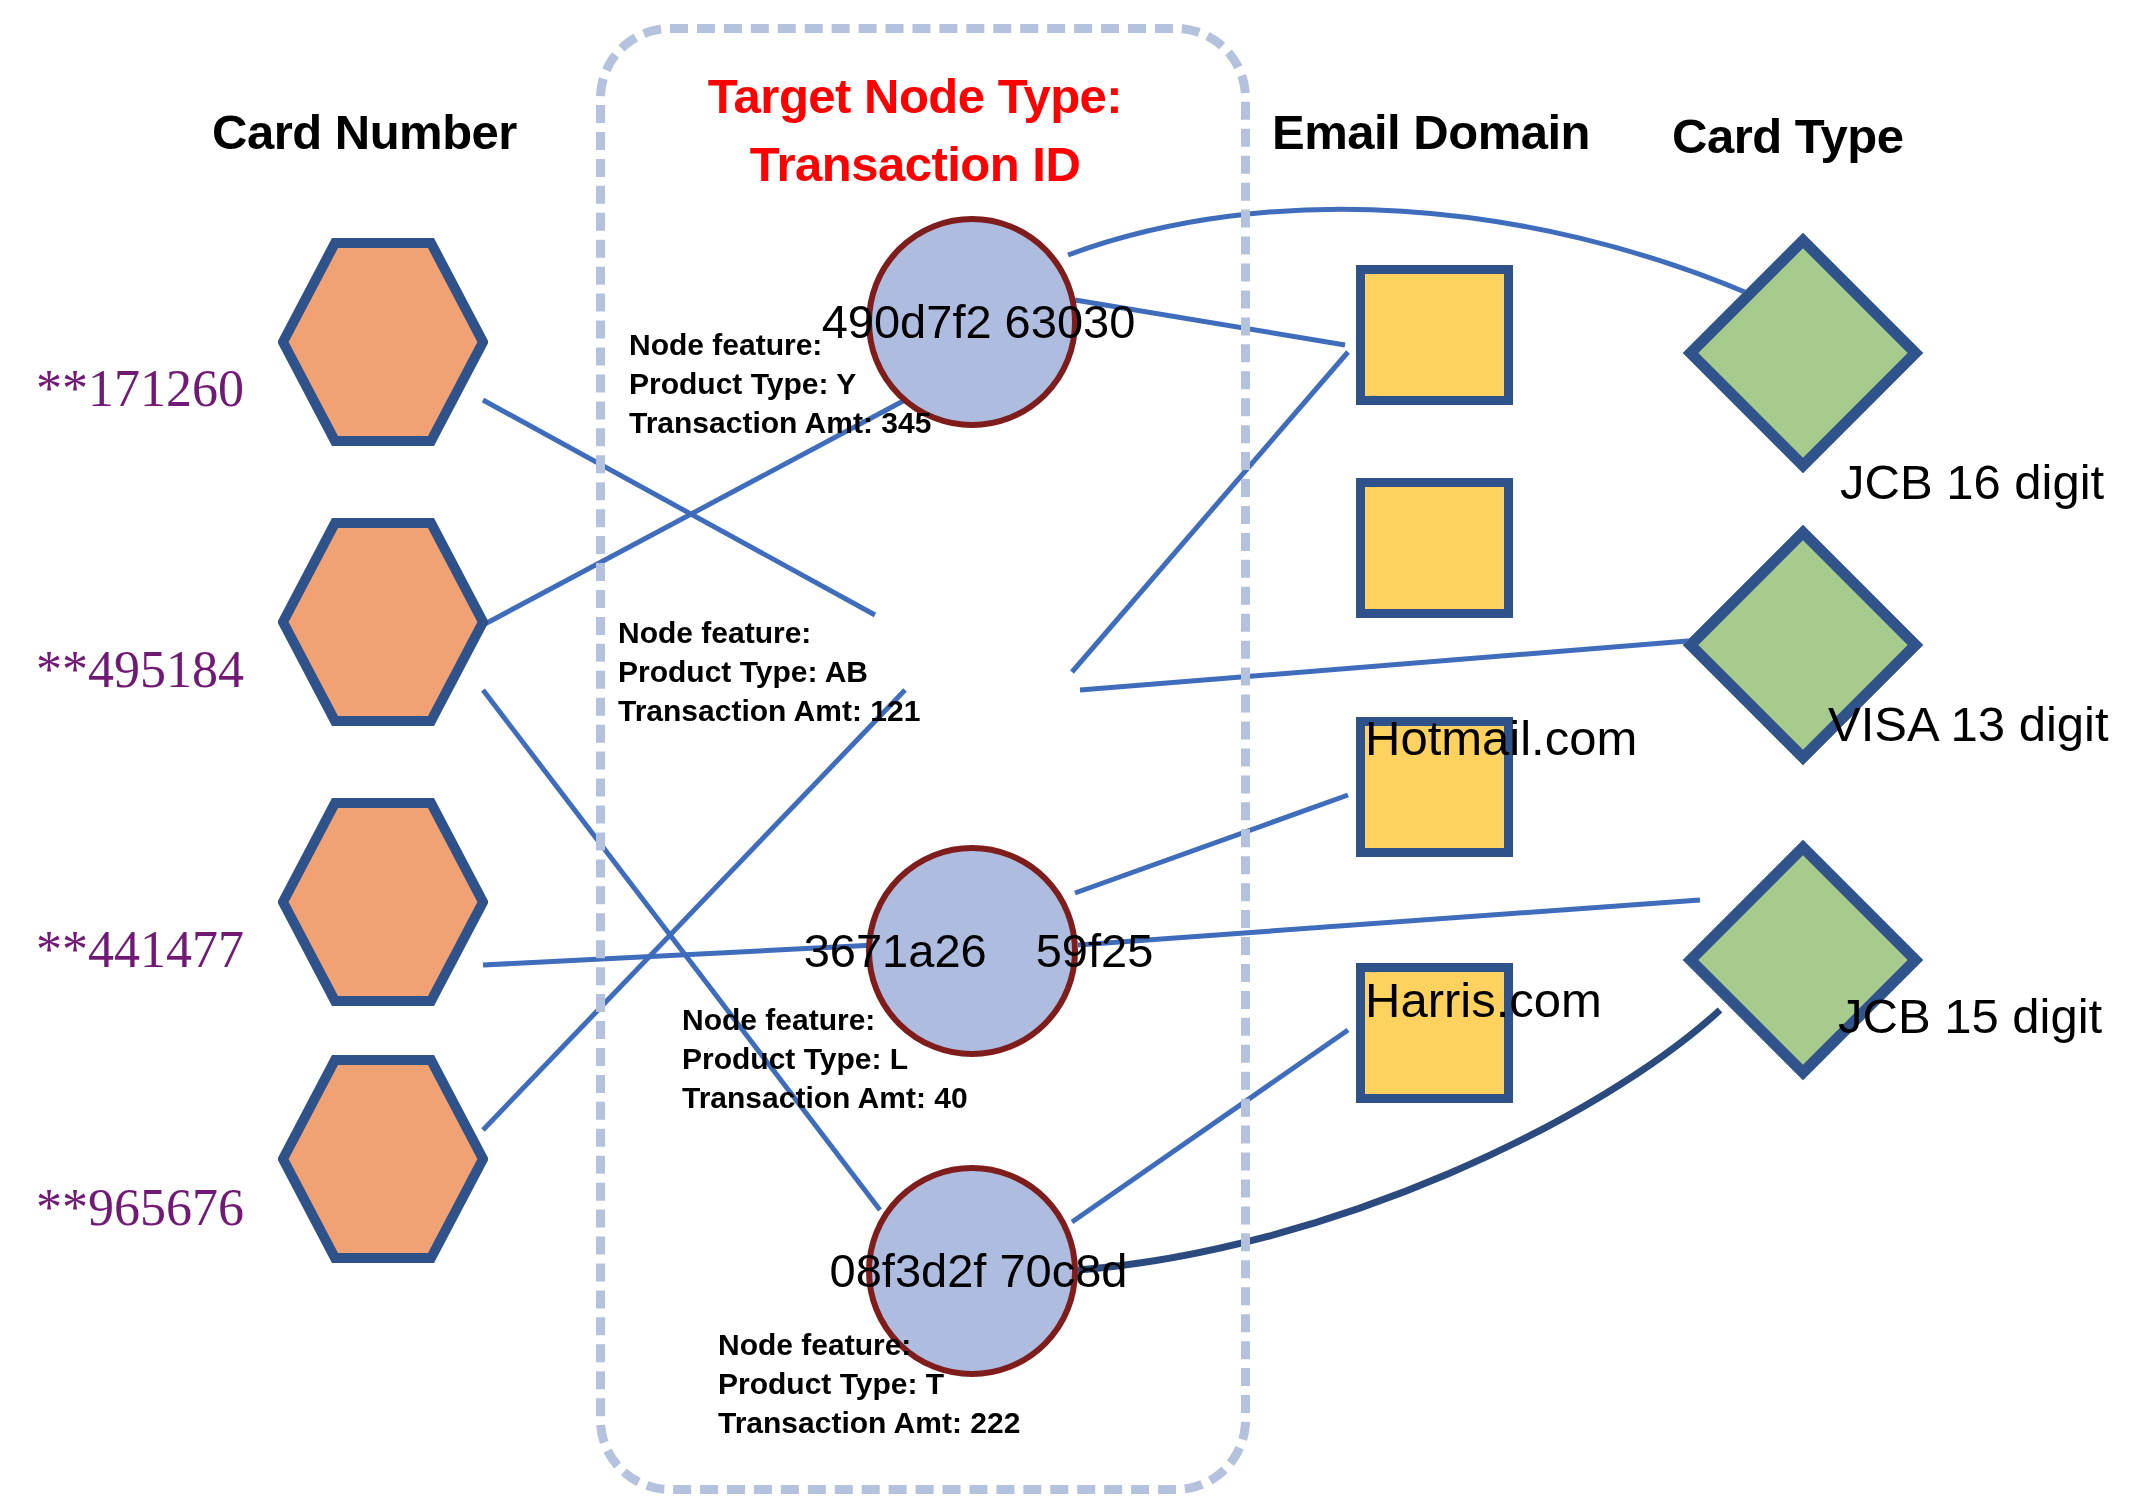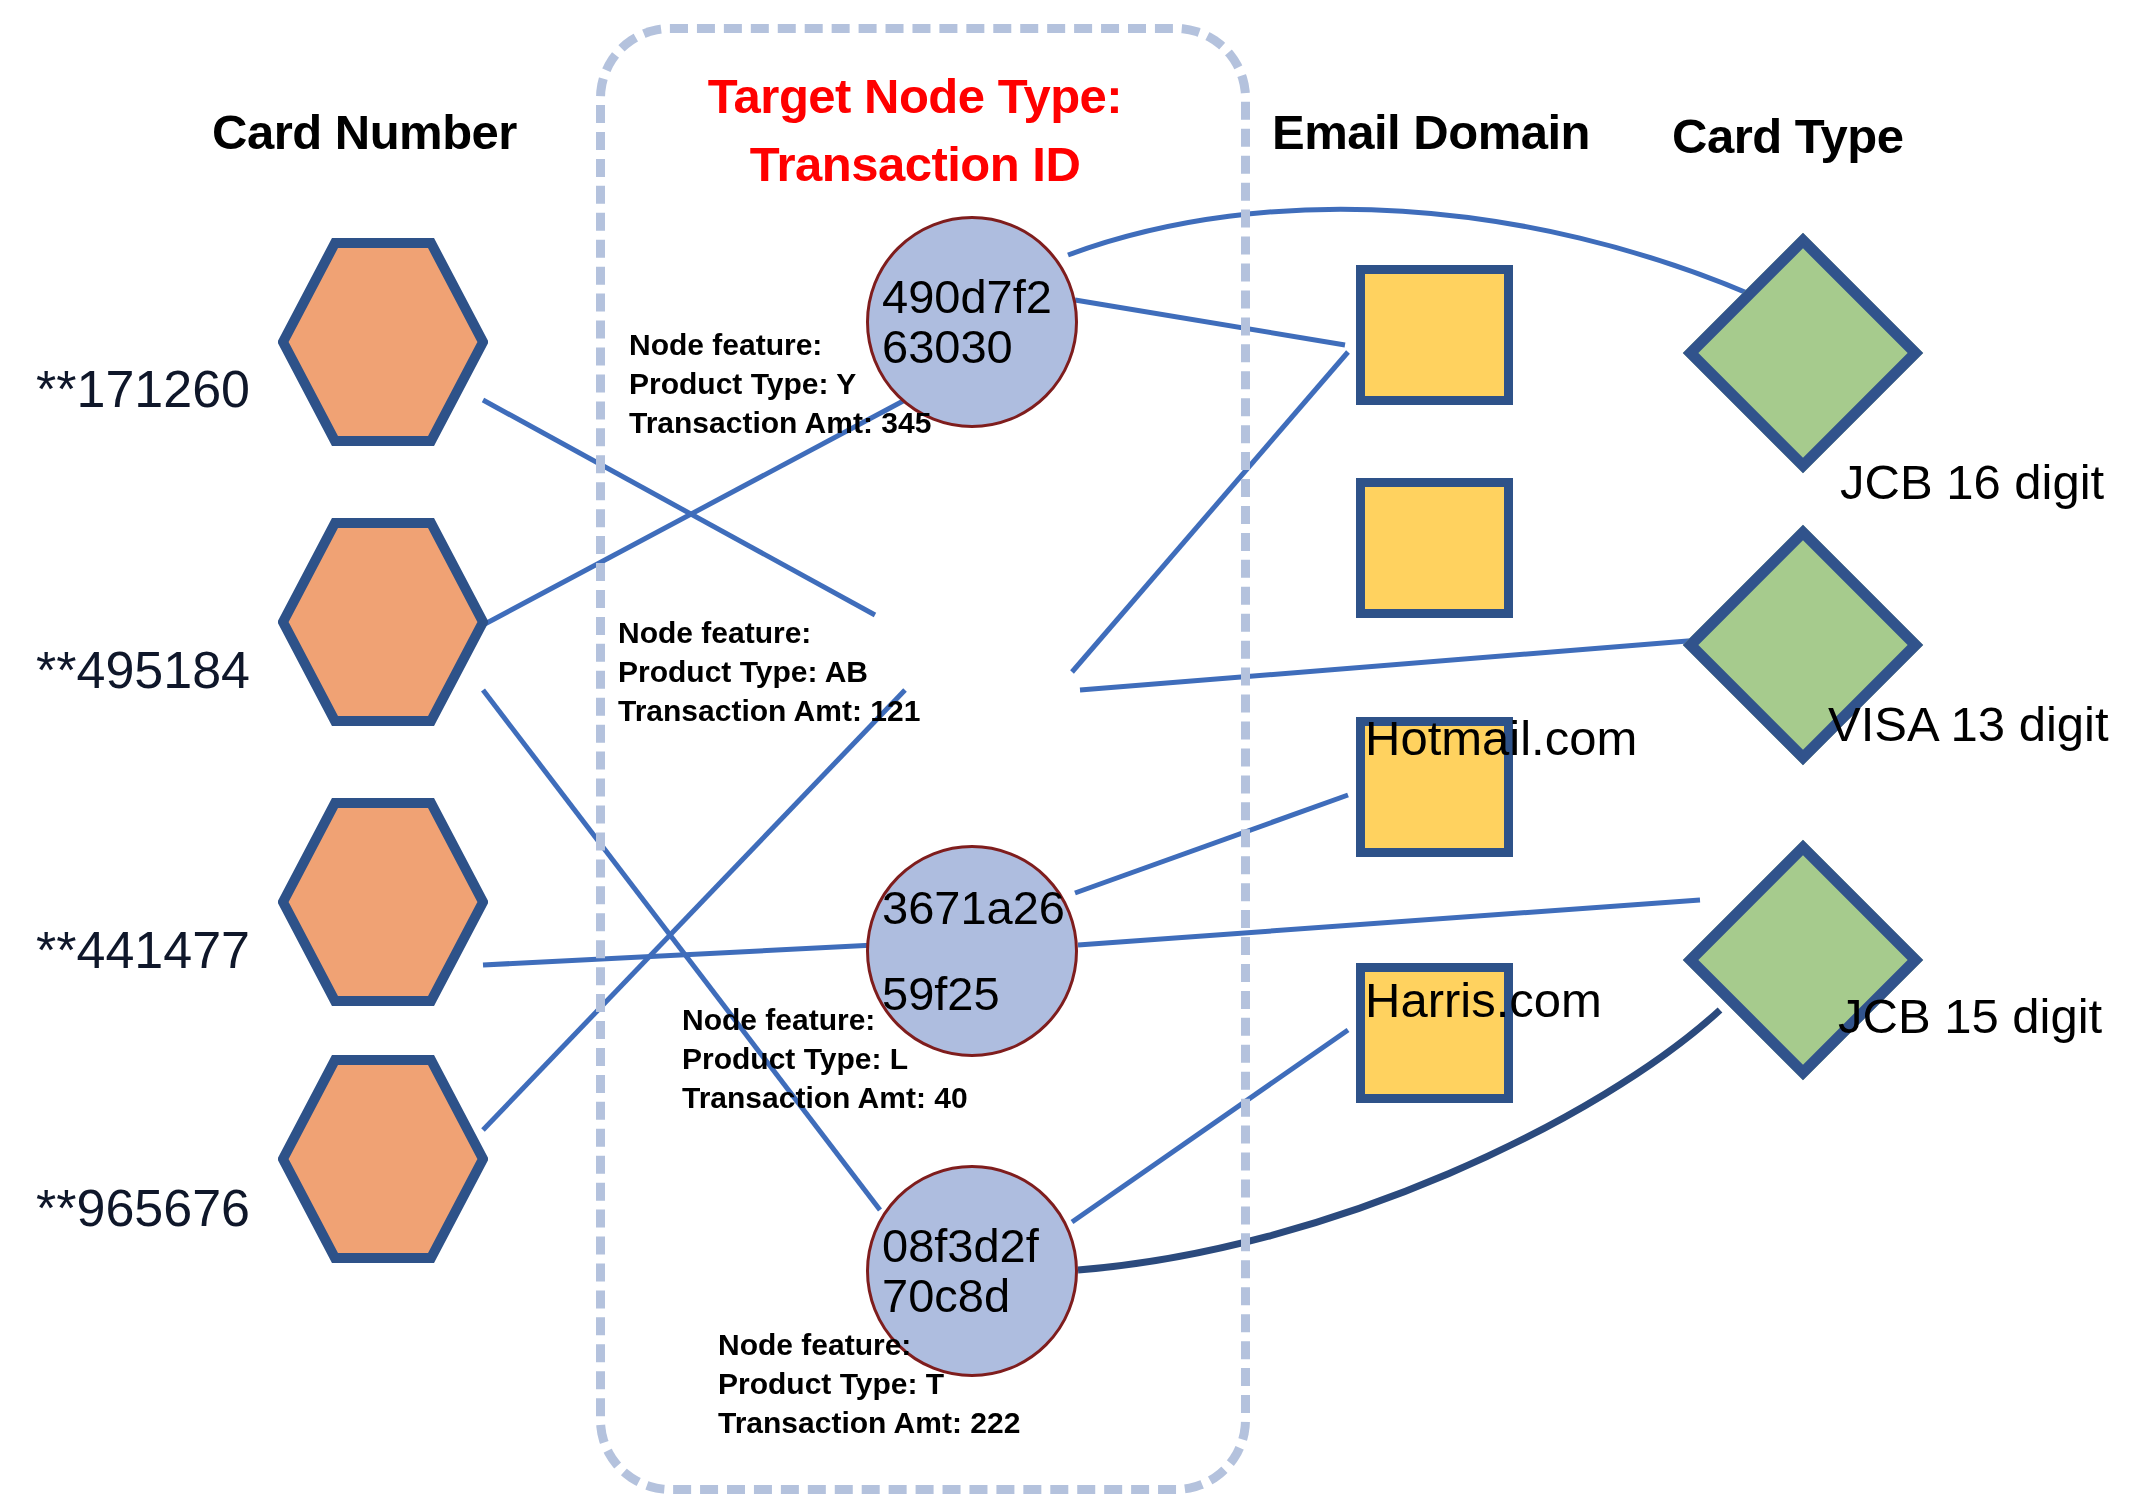--- a/index.html
+++ b/index.html
@@ -13,31 +13,31 @@
   
   .col-header{position:absolute;z-index:6;font-weight:bold;color:#000;
               font-size:49px;letter-spacing:-0.5px;white-space:nowrap;}
   .col-header.red{color:#ff0000;line-height:1.15;text-align:center;}
 
   
   .target-box{position:absolute;z-index:2;border:9px dashed #b4c2dd;
               border-radius:74px;background:transparent;}
 
   
-  .card-label{position:absolute;z-index:6;font-family:Liberation Sans, sans-serif;
-              font-size:52px;color:#0f172a;white-space:nowrap;}
+  .card-label{position:absolute;z-index:6;font-family:Liberation Serif, serif;
+              font-size:52px;color:#701a75;white-space:nowrap;}
 
   
   .hex{position:absolute;z-index:3;width:210px;height:208px;}
   .hex svg{display:block;}
 
   
   .tnode{position:absolute;z-index:4;width:212px;height:212px;border-radius:50%;
-         background:#aebddf;border:3px solid #7f1d1d;box-sizing:border-box;
-         display:flex;flex-direction:column;align-items:center;
+         background:#aebddf;border:6px solid #7f1d1d;box-sizing:border-box;
+         display:flex;align-items:center;
          justify-content:center;}
   .tnode span{font-size:47px;color:#000;line-height:1.06;white-space:nowrap;
               display:block;width:100%;text-align:left;padding-left:13px;
               box-sizing:border-box;}
 
   
   .feat{position:absolute;z-index:6;font-weight:bold;font-size:30px;color:#000;
         line-height:1.30;white-space:nowrap;}
 
   

